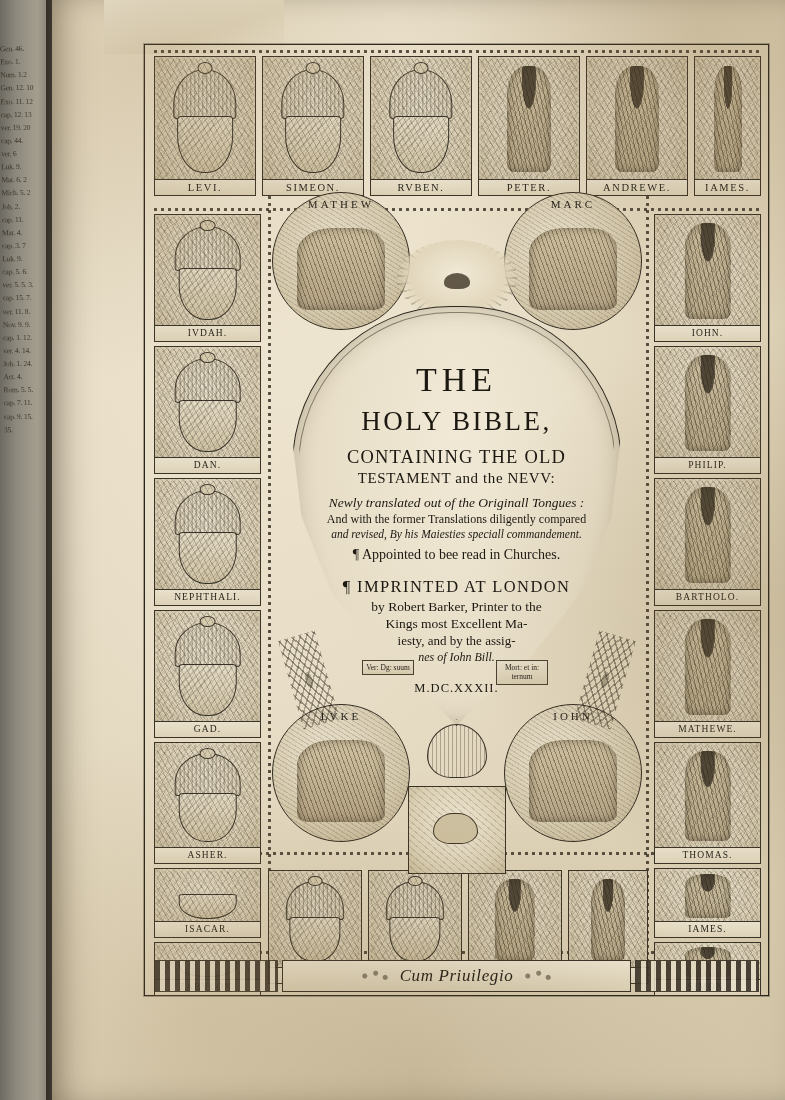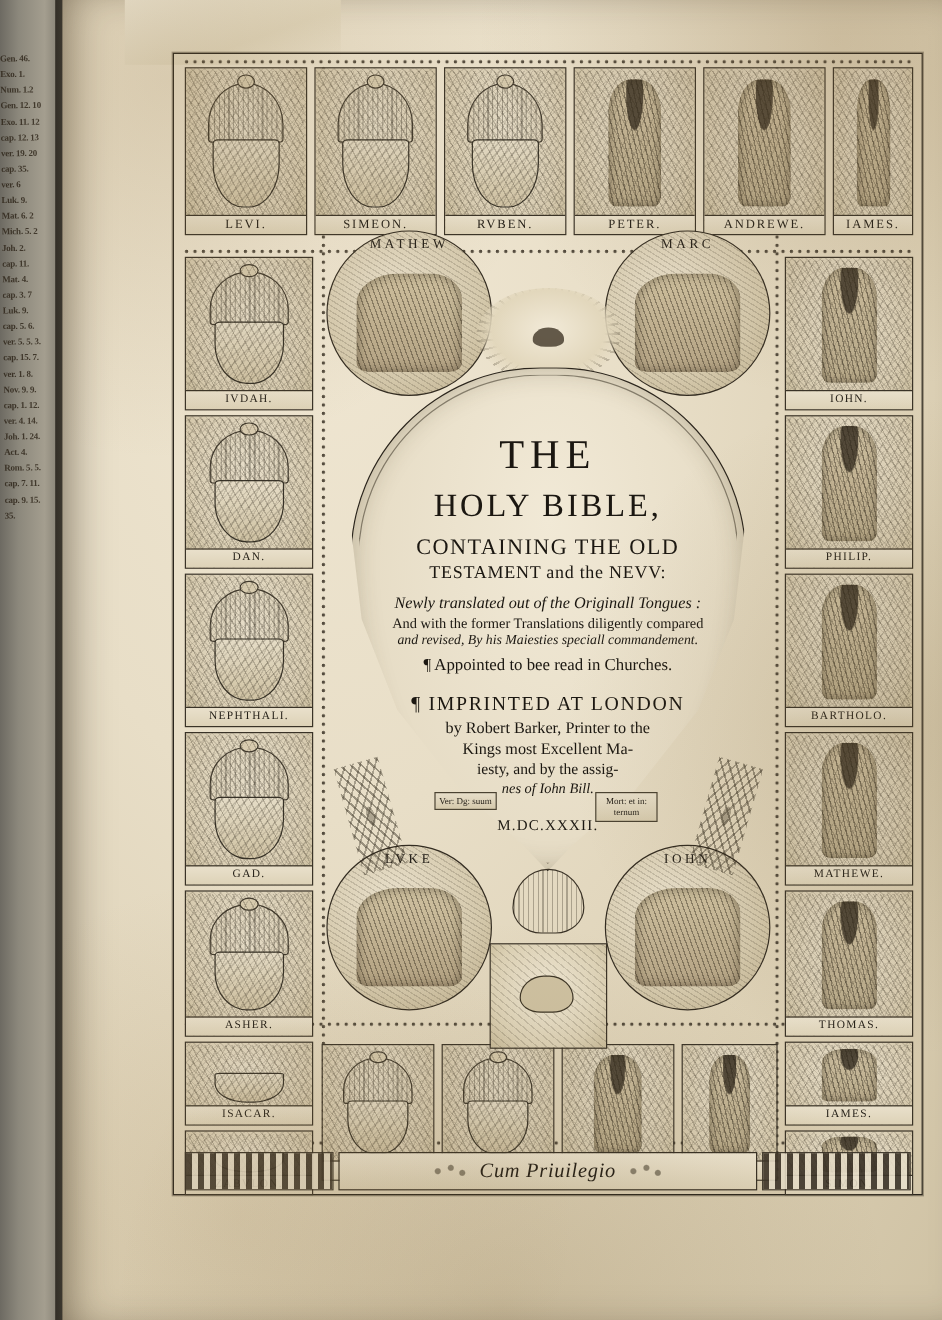--- a/index.html
+++ b/index.html
@@ -54,21 +54,21 @@
     top: 42px;
     width: 44px;
     font-family: "Liberation Serif", serif;
     font-size: 7.5px;
     line-height: 1.75;
     color: #2e2519;
     opacity: 0.82;
     transform: rotate(-0.6deg);
     letter-spacing: -0.2px;
   }
-  #margin-notes div { white-space: nowrap; overflow: hidden; font-weight: bold; }
+  #margin-notes div { white-space: nowrap; overflow: hidden; }
 
   
   #leaf {
     position: absolute;
     left: 52px;
     top: 0px;
     width: 733px;
     height: 1100px;
     background:
       radial-gradient(ellipse at 30% 18%, #f0e7d3 0%, #e8dec7 38%, #ddd1b6 68%, #cfc2a4 100%);
@@ -397,35 +397,35 @@
   <div id="facing-page">
     <div id="margin-notes">
         <div>Gen. 46.</div>
         <div>Exo. 1.</div>
         <div>Num. 1.2</div>
         <div></div>
         <div>Gen. 12. 10</div>
         <div>Exo. 11. 12</div>
         <div>cap. 12. 13</div>
         <div>ver. 19. 20</div>
-        <div>cap. 35.</div>
+        <div>cap. 44.</div>
         <div>ver. 6</div>
         <div>Luk. 9.</div>
         <div>Mat. 6. 2</div>
         <div>Mich. 5. 2</div>
         <div>Joh. 2.</div>
         <div>cap. 11.</div>
         <div></div>
         <div>Mat. 4.</div>
         <div>cap. 3. 7</div>
         <div>Luk. 9.</div>
         <div>cap. 5. 6.</div>
         <div>ver. 5. 5. 3.</div>
         <div>cap. 15. 7.</div>
-        <div>ver. 1. 8.</div>
+        <div>ver. 11. 8.</div>
         <div>Nov. 9. 9.</div>
         <div>cap. 1. 12.</div>
         <div>ver. 4. 14.</div>
         <div>Joh. 1. 24.</div>
         <div></div>
         <div>Act. 4.</div>
         <div>Rom. 5. 5.</div>
         <div>cap. 7. 11.</div>
         <div>cap. 9. 15.</div>
         <div></div>

